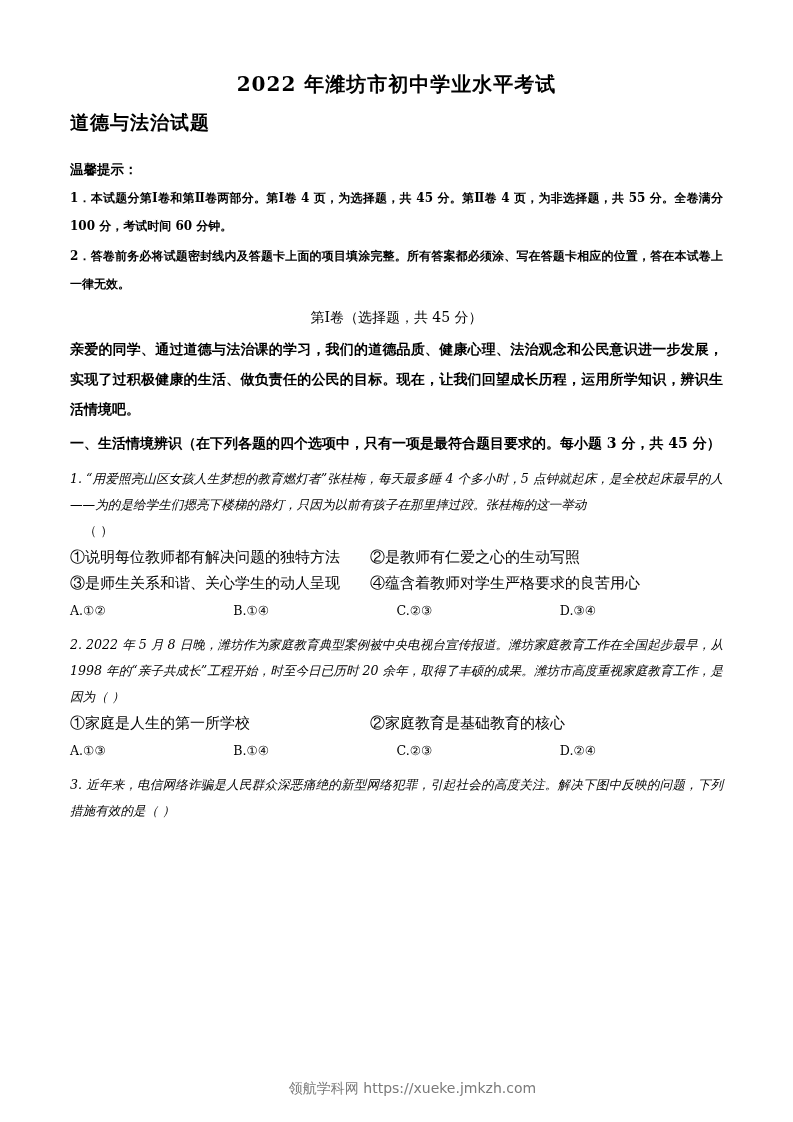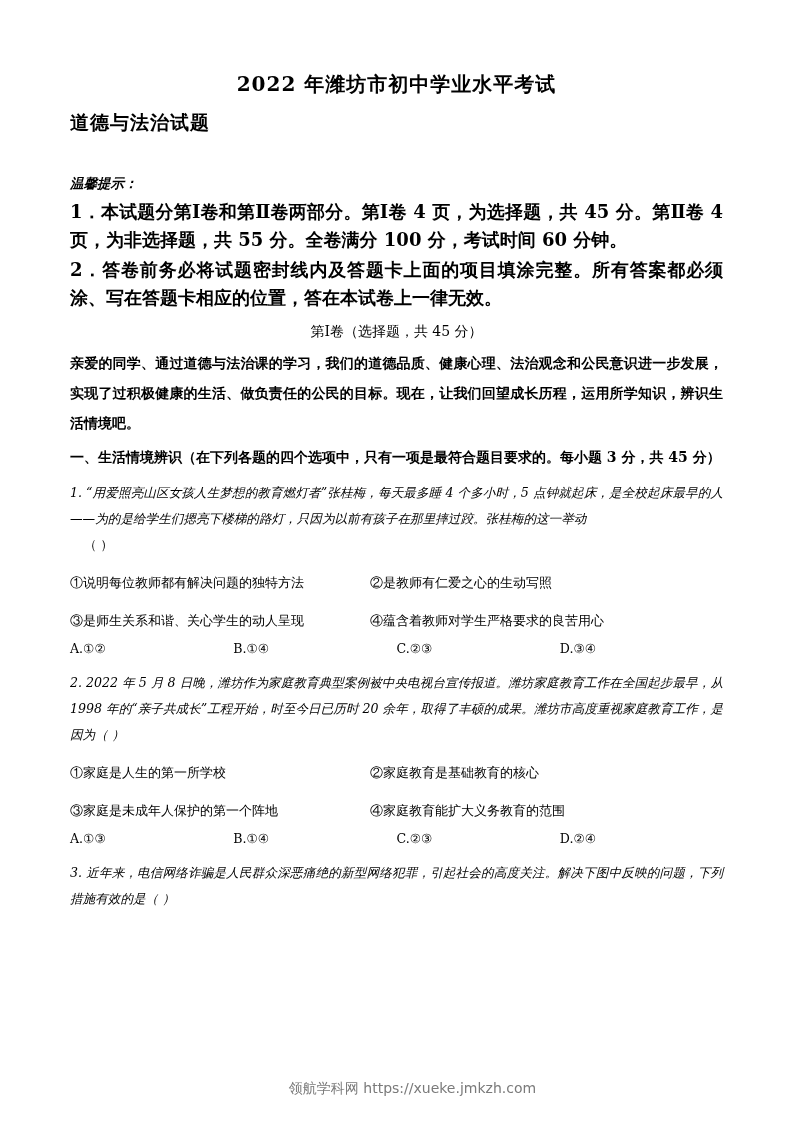--- a/index.html
+++ b/index.html
@@ -36,25 +36,24 @@
     font-size: 19px;
     font-weight: bold;
     line-height: 32px;
     letter-spacing: 1px;
     margin: 6px 0 0 0;
   }
   .tip-head {
     font-size: 13.5px;
     font-weight: bold;
     line-height: 26px;
-    margin-top: 32px;
-    font-style: italic;
+    margin-top: 18px;
   }
   .para-bold {
-    font-size: 18px;
+    font-size: 12px;
     font-weight: bold;
     line-height: 28px;
     text-align: justify;
     margin-top: 2px;
   }
   .sec-center {
     text-align: center;
     font-size: 14px;
     font-weight: normal;
     line-height: 30px;
@@ -81,24 +80,24 @@
     margin-top: 8px;
     font-style: italic;
   }
   .q-paren {
     font-size: 12.6px;
     line-height: 26px;
     margin-top: 0;
     padding-left: 14px;
   }
   .opt-row {
-    font-size: 13px;
+    font-size: 15px;
     line-height: 26px;
     display: flex;
-    margin-top: 12px;
+    margin-top: 0;
   }
   .opt-row .o1 { width: 300px; flex: 0 0 300px; }
   .opt-row .o2 { flex: 1 1 auto; }
   .ans-row {
     font-size: 12.6px;
     line-height: 26px;
     display: flex;
     margin-top: 2px;
   }
   .ans-row span {
@@ -148,24 +147,20 @@
     <span>B.①④</span>
     <span>C.②③</span>
     <span>D.③④</span>
   </div>
 
   <div class="q-stem">2. 2022 年 5 月 8 日晚，潍坊作为家庭教育典型案例被中央电视台宣传报道。潍坊家庭教育工作在全国起步最早，从 1998 年的“亲子共成长”工程开始，时至今日已历时 20 余年，取得了丰硕的成果。潍坊市高度重视家庭教育工作，是因为（        ）</div>
   <div class="opt-row">
     <div class="o1">①家庭是人生的第一所学校</div>
     <div class="o2">②家庭教育是基础教育的核心</div>
   </div>
-  <div class="opt-row">
-    <div class="o1">③家庭是未成年人保护的第一个阵地</div>
-    <div class="o2">④家庭教育能扩大义务教育的范围</div>
-  </div>
   <div class="ans-row">
     <span>A.①③</span>
     <span>B.①④</span>
     <span>C.②③</span>
     <span>D.②④</span>
   </div>
 
   <div class="q-stem">3. 近年来，电信网络诈骗是人民群众深恶痛绝的新型网络犯罪，引起社会的高度关注。解决下图中反映的问题，下列措施有效的是（        ）</div>
 
 </div>

